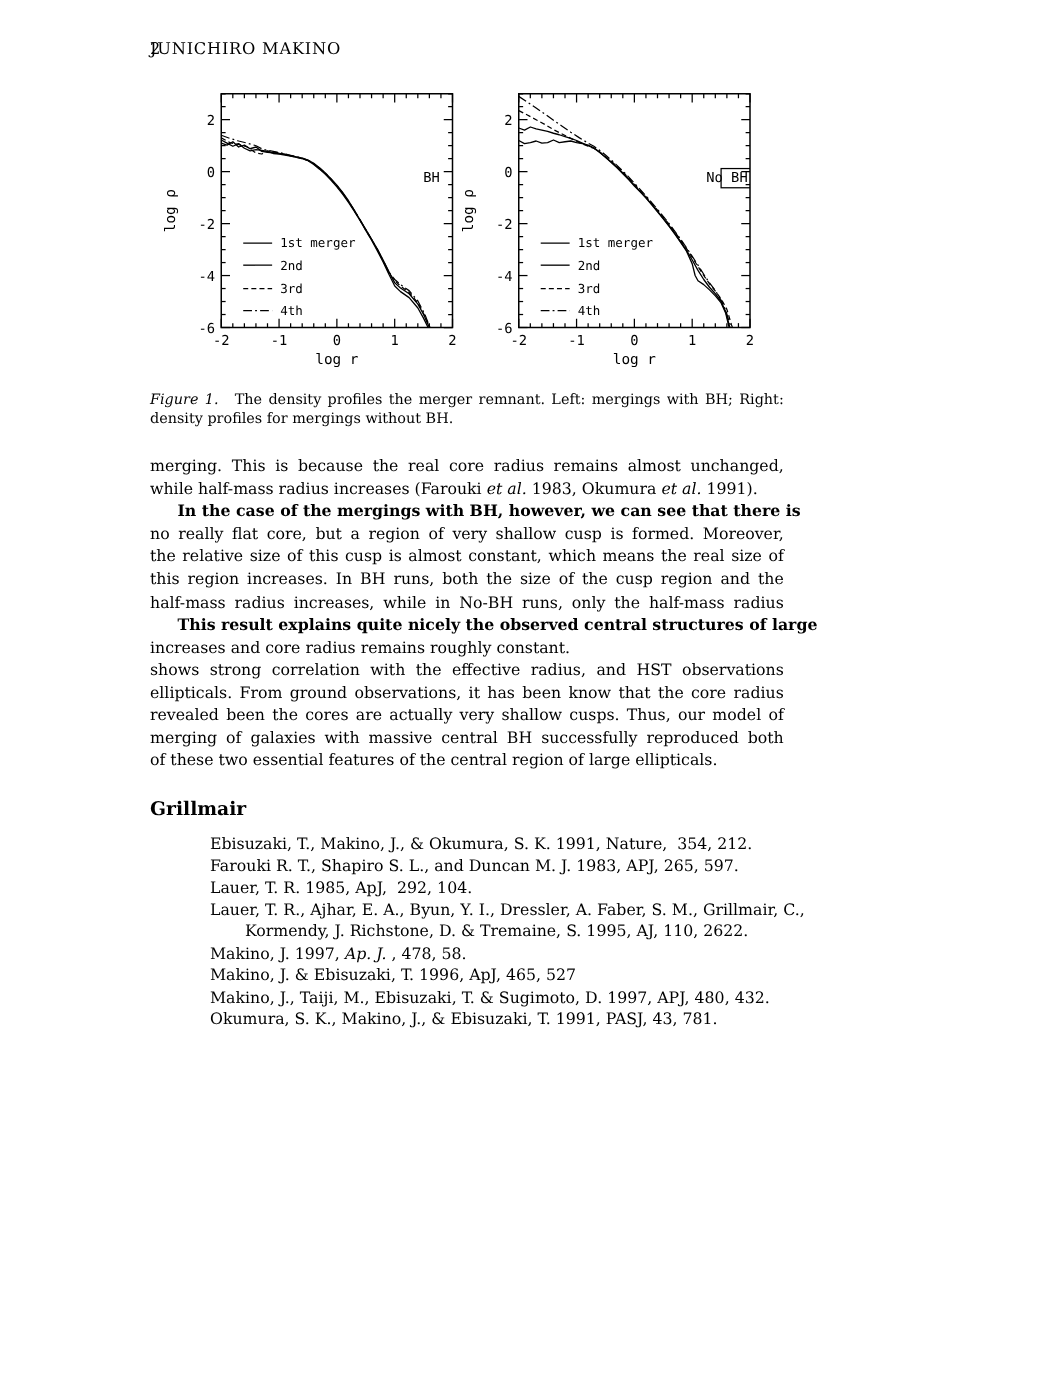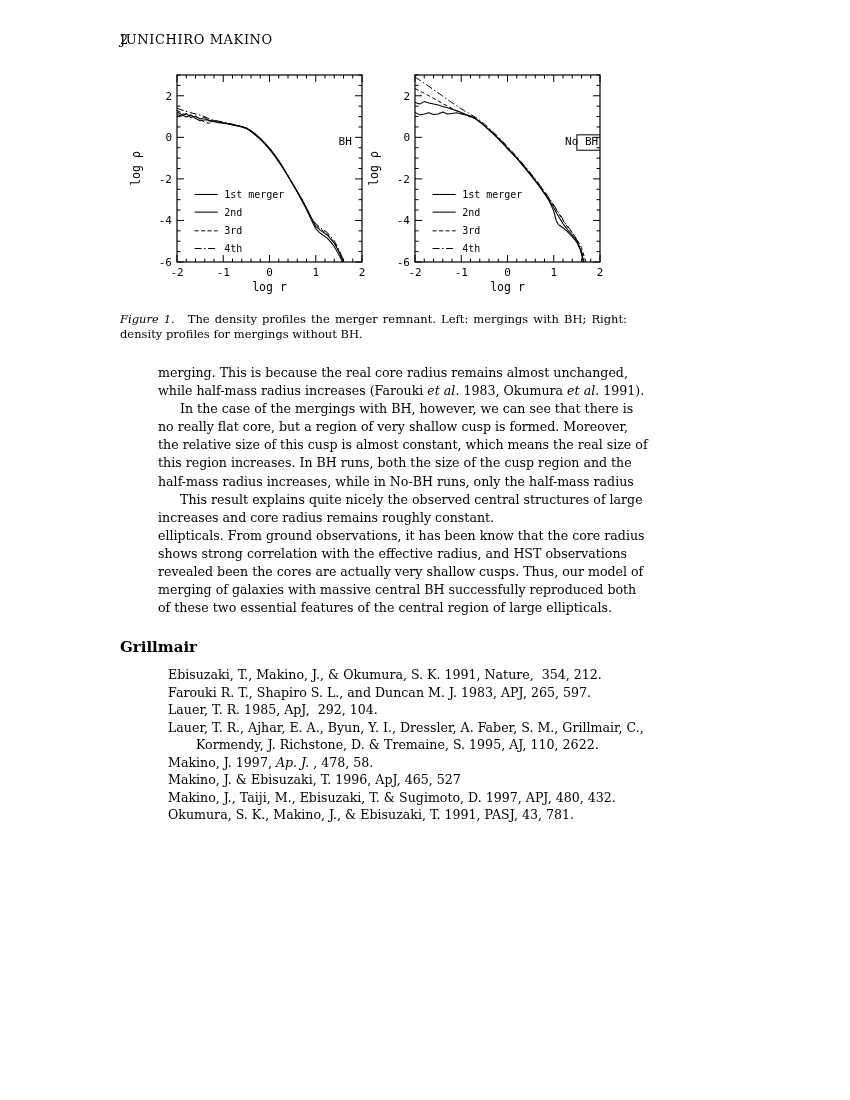--- a/index.html
+++ b/index.html
@@ -14,23 +14,23 @@
   .ptick{font-size:11px;}
   .plab{font-size:11.5px;}
   .pleg{font-size:10px;}
   .pann{font-size:11px;}
   .caption{position:absolute;left:120px;top:312px;width:507px;
            font-size:11.5px;line-height:15px;}
   .cap1{text-align:justify;text-align-last:justify;white-space:nowrap;}
   .caplabel{font-style:italic;margin-right:13px;}
   .bodytext{position:absolute;left:120px;top:364px;width:507px;
             font-size:12.6px;line-height:18.1px;}
-  .bline{text-align:justify;text-align-last:justify;white-space:nowrap;height:18.1px;margin-left:38px;}
+  .bline{text-align:justify;text-align-last:justify;white-space:nowrap;height:18.1px;}
   .bline.blast{text-align-last:left;}
-  .bline.bindent{text-indent:22px;}
+  .bline.bindent{text-indent:22px;font-weight:bold;}
   .refhead{position:absolute;left:120px;top:638px;font-weight:bold;font-size:15px;}
   .reflist{position:absolute;left:120px;top:666px;width:520px;
            font-size:12.6px;line-height:17.5px;margin-left:48px;}
   .rline{white-space:pre;height:17.5px;}
   .rline.cont{padding-left:28px;}
 </style>
 </head>
 <body>
 
 <div class="page">
@@ -297,22 +297,22 @@
   <div class="bodytext" id="bodytext">
       <div class="bline">merging. This is because the real core radius remains almost unchanged,</div>
       <div class="bline blast">while half-mass radius increases (Farouki <i>et al.</i> 1983, Okumura <i>et al.</i> 1991).</div>
       <div class="bline bindent">In the case of the mergings with BH, however, we can see that there is</div>
       <div class="bline">no really flat core, but a region of very shallow cusp is formed. Moreover,</div>
       <div class="bline">the relative size of this cusp is almost constant, which means the real size of</div>
       <div class="bline">this region increases. In BH runs, both the size of the cusp region and the</div>
       <div class="bline">half-mass radius increases, while in No-BH runs, only the half-mass radius</div>
       <div class="bline bindent">This result explains quite nicely the observed central structures of large</div>
       <div class="bline blast">increases and core radius remains roughly constant.</div>
+      <div class="bline">shows strong correlation with the effective radius, and HST observations</div>
       <div class="bline">ellipticals. From ground observations, it has been know that the core radius</div>
-      <div class="bline">shows strong correlation with the effective radius, and HST observations</div>
       <div class="bline">revealed been the cores are actually very shallow cusps. Thus, our model of</div>
       <div class="bline">merging of galaxies with massive central BH successfully reproduced both</div>
       <div class="bline blast">of these two essential features of the central region of large ellipticals.</div>
     </div>
 
   <div class="refhead">Grillmair</div>
   <div class="reflist" id="reflist">
       <div class="rline">Ebisuzaki, T., Makino, J., &amp; Okumura, S. K. 1991, Nature,  354, 212.</div>
       <div class="rline">Farouki R. T., Shapiro S. L., and Duncan M. J. 1983, APJ, 265, 597.</div>
       <div class="rline">Lauer, T. R. 1985, ApJ,  292, 104.</div>

